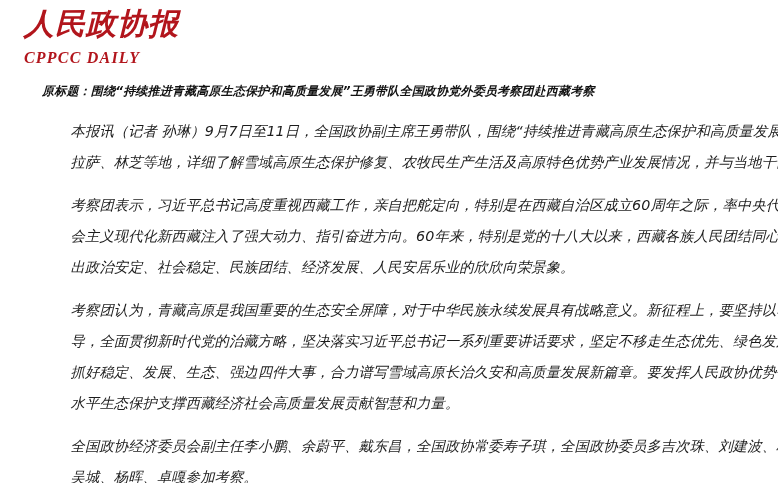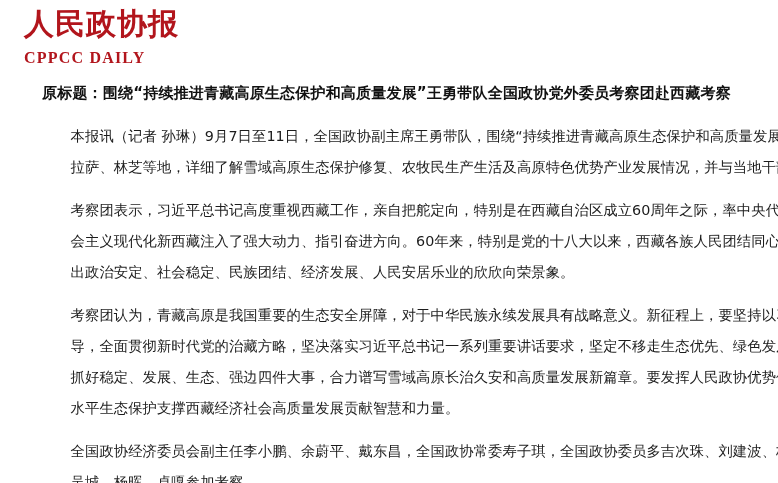--- a/index.html
+++ b/index.html
@@ -12,20 +12,21 @@
     height: 483px;
     overflow: hidden;
     font-family: "Liberation Serif", serif;
     color: #1a1a1a;
   }
   .page {
     position: relative;
     width: 778px;
     height: 483px;
     background: #ffffff;
+    font-style: italic;
   }
 
   
   .masthead {
     position: absolute;
     left: 24px;
     top: 8px;
     width: 160px;
   }
   .masthead-logo {
@@ -49,21 +50,21 @@
   
   .article {
     position: absolute;
     left: 42px;
     top: 82px;
     width: 714px;
   }
   .headline {
     font-family: "DejaVu Sans", sans-serif;
     font-weight: bold;
-    font-size: 15px;
+    font-size: 12px;
     line-height: 1.5;
     color: #111111;
     letter-spacing: 0.2px;
     white-space: nowrap;
     overflow: hidden;
   }
   .body-block {
     margin-top: 16px;
   }
   .para {

